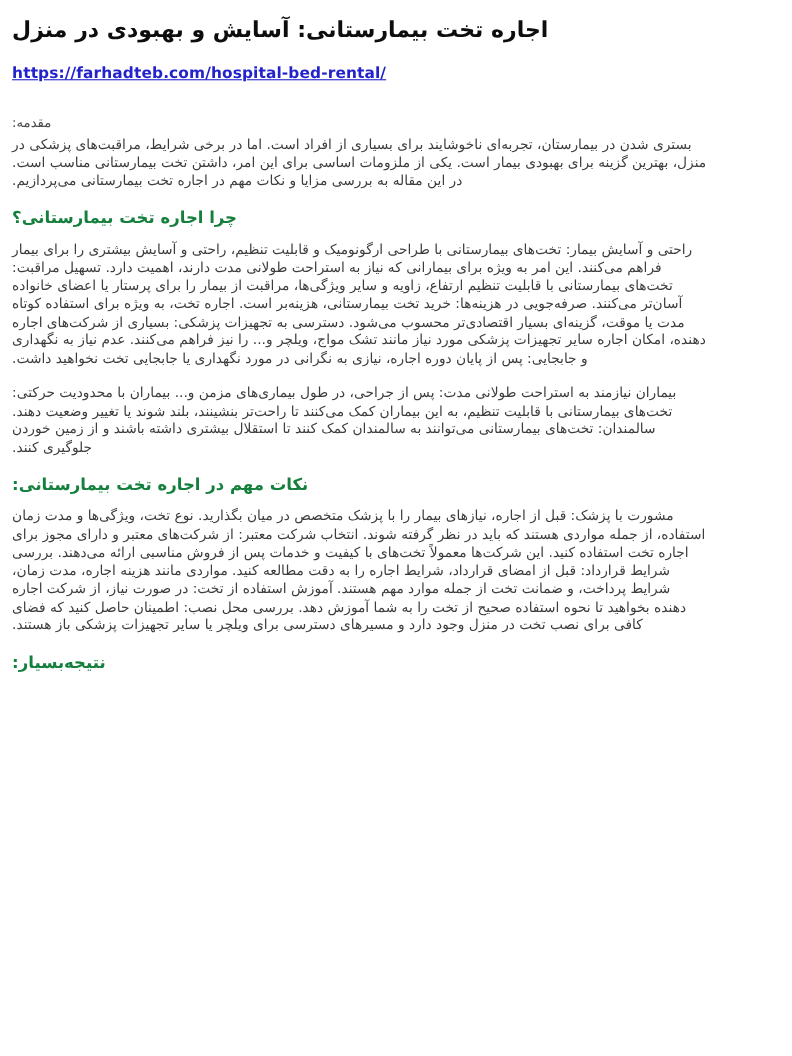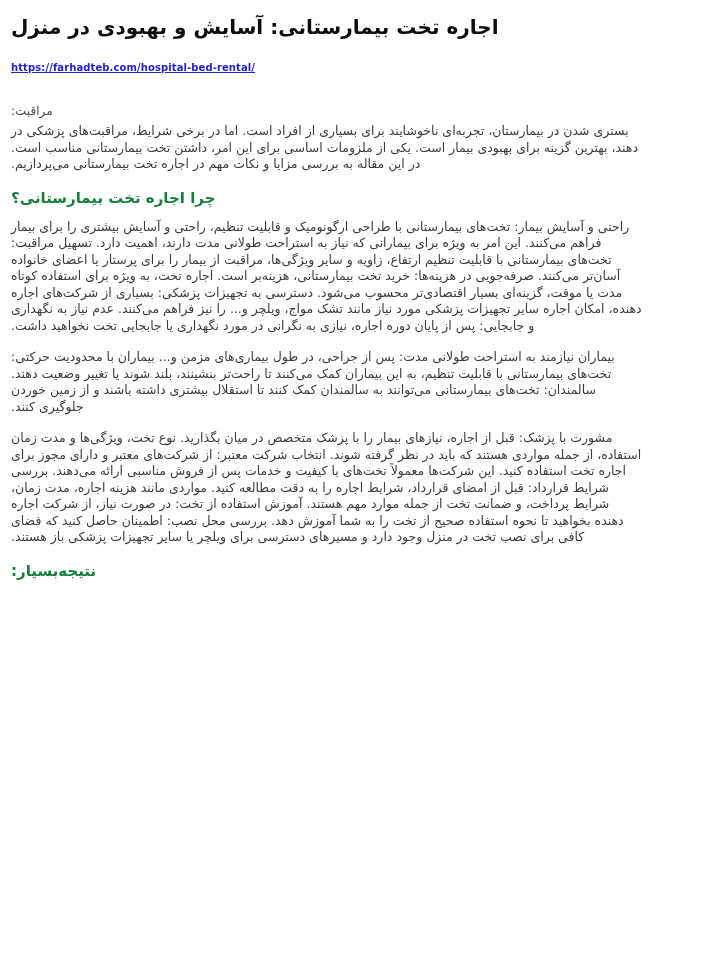--- a/index.html
+++ b/index.html
@@ -23,21 +23,21 @@
     font-weight: bold;
     color: #0d0d0d;
     margin: 2px 0 15px 0;
   }
   .link-row {
     direction: ltr;
     text-align: left;
     margin: 0 0 29px 0;
   }
   a.source-link {
-    font-size: 10px;
+    font-size: 14px;
     color: #2323cc;
     text-decoration: underline;
     font-weight: bold;
     letter-spacing: 0.1px;
     cursor: pointer;
   }
   p.intro-label {
     font-size: 12px;
     color: #4a4a4a;
     margin: 0 0 5px 0;
@@ -60,26 +60,27 @@
 <body>
 
 <div class="doc">
 
   <h1 class="title">اجاره تخت بیمارستانی: آسایش و بهبودی در منزل</h1>
 
   <p class="link-row">
     <a class="source-link" href="#" dir="ltr" title="https://farhadteb.com/hospital-bed-rental/">https://farhadteb.com/hospital-bed-rental/</a>
   </p>
 
-  <p class="intro-label">مراقبت:</p>
+  <p class="intro-label">مقدمه:</p>
 
-  <p class="body-text">بستری شدن در بیمارستان، تجربه‌ای ناخوشایند برای بسیاری از افراد است. اما در برخی شرایط، مراقبت‌های پزشکی در دهند، بهترین گزینه برای بهبودی بیمار است. یکی از ملزومات اساسی برای این امر، داشتن تخت بیمارستانی مناسب است. در این مقاله به بررسی مزایا و نکات مهم در اجاره تخت بیمارستانی می‌پردازیم.</p>
+  <p class="body-text">بستری شدن در بیمارستان، تجربه‌ای ناخوشایند برای بسیاری از افراد است. اما در برخی شرایط، مراقبت‌های پزشکی در منزل، بهترین گزینه برای بهبودی بیمار است. یکی از ملزومات اساسی برای این امر، داشتن تخت بیمارستانی مناسب است. در این مقاله به بررسی مزایا و نکات مهم در اجاره تخت بیمارستانی می‌پردازیم.</p>
 
   <h2 class="section-heading">چرا اجاره تخت بیمارستانی؟</h2>
   <p class="body-text">راحتی و آسایش بیمار: تخت‌های بیمارستانی با طراحی ارگونومیک و قابلیت تنظیم، راحتی و آسایش بیشتری را برای بیمار فراهم می‌کنند. این امر به ویژه برای بیمارانی که نیاز به استراحت طولانی مدت دارند، اهمیت دارد. تسهیل مراقبت: تخت‌های بیمارستانی با قابلیت تنظیم ارتفاع، زاویه و سایر ویژگی‌ها، مراقبت از بیمار را برای پرستار یا اعضای خانواده آسان‌تر می‌کنند. صرفه‌جویی در هزینه‌ها: خرید تخت بیمارستانی، هزینه‌بر است. اجاره تخت، به ویژه برای استفاده کوتاه مدت یا موقت، گزینه‌ای بسیار اقتصادی‌تر محسوب می‌شود. دسترسی به تجهیزات پزشکی: بسیاری از شرکت‌های اجاره دهنده، امکان اجاره سایر تجهیزات پزشکی مورد نیاز مانند تشک مواج، ویلچر و... را نیز فراهم می‌کنند. عدم نیاز به نگهداری و جابجایی: پس از پایان دوره اجاره، نیازی به نگرانی در مورد نگهداری یا جابجایی تخت نخواهید داشت.</p>
 
   <p class="body-text">بیماران نیازمند به استراحت طولانی مدت: پس از جراحی، در طول بیماری‌های مزمن و... بیماران با محدودیت حرکتی: تخت‌های بیمارستانی با قابلیت تنظیم، به این بیماران کمک می‌کنند تا راحت‌تر بنشینند، بلند شوند یا تغییر وضعیت دهند. سالمندان: تخت‌های بیمارستانی می‌توانند به سالمندان کمک کنند تا استقلال بیشتری داشته باشند و از زمین خوردن جلوگیری کنند.</p>
 
+  <h2 class="section-heading">نکات مهم در اجاره تخت بیمارستانی:</h2>
   <p class="body-text">مشورت با پزشک: قبل از اجاره، نیازهای بیمار را با پزشک متخصص در میان بگذارید. نوع تخت، ویژگی‌ها و مدت زمان استفاده، از جمله مواردی هستند که باید در نظر گرفته شوند. انتخاب شرکت معتبر: از شرکت‌های معتبر و دارای مجوز برای اجاره تخت استفاده کنید. این شرکت‌ها معمولاً تخت‌های با کیفیت و خدمات پس از فروش مناسبی ارائه می‌دهند. بررسی شرایط قرارداد: قبل از امضای قرارداد، شرایط اجاره را به دقت مطالعه کنید. مواردی مانند هزینه اجاره، مدت زمان، شرایط پرداخت، و ضمانت تخت از جمله موارد مهم هستند. آموزش استفاده از تخت: در صورت نیاز، از شرکت اجاره دهنده بخواهید تا نحوه استفاده صحیح از تخت را به شما آموزش دهد. بررسی محل نصب: اطمینان حاصل کنید که فضای کافی برای نصب تخت در منزل وجود دارد و مسیرهای دسترسی برای ویلچر یا سایر تجهیزات پزشکی باز هستند.</p>
 
   <h2 class="section-heading">نتیجه‌بسیار:</h2>
 
 </div>
 
 </body></html>

